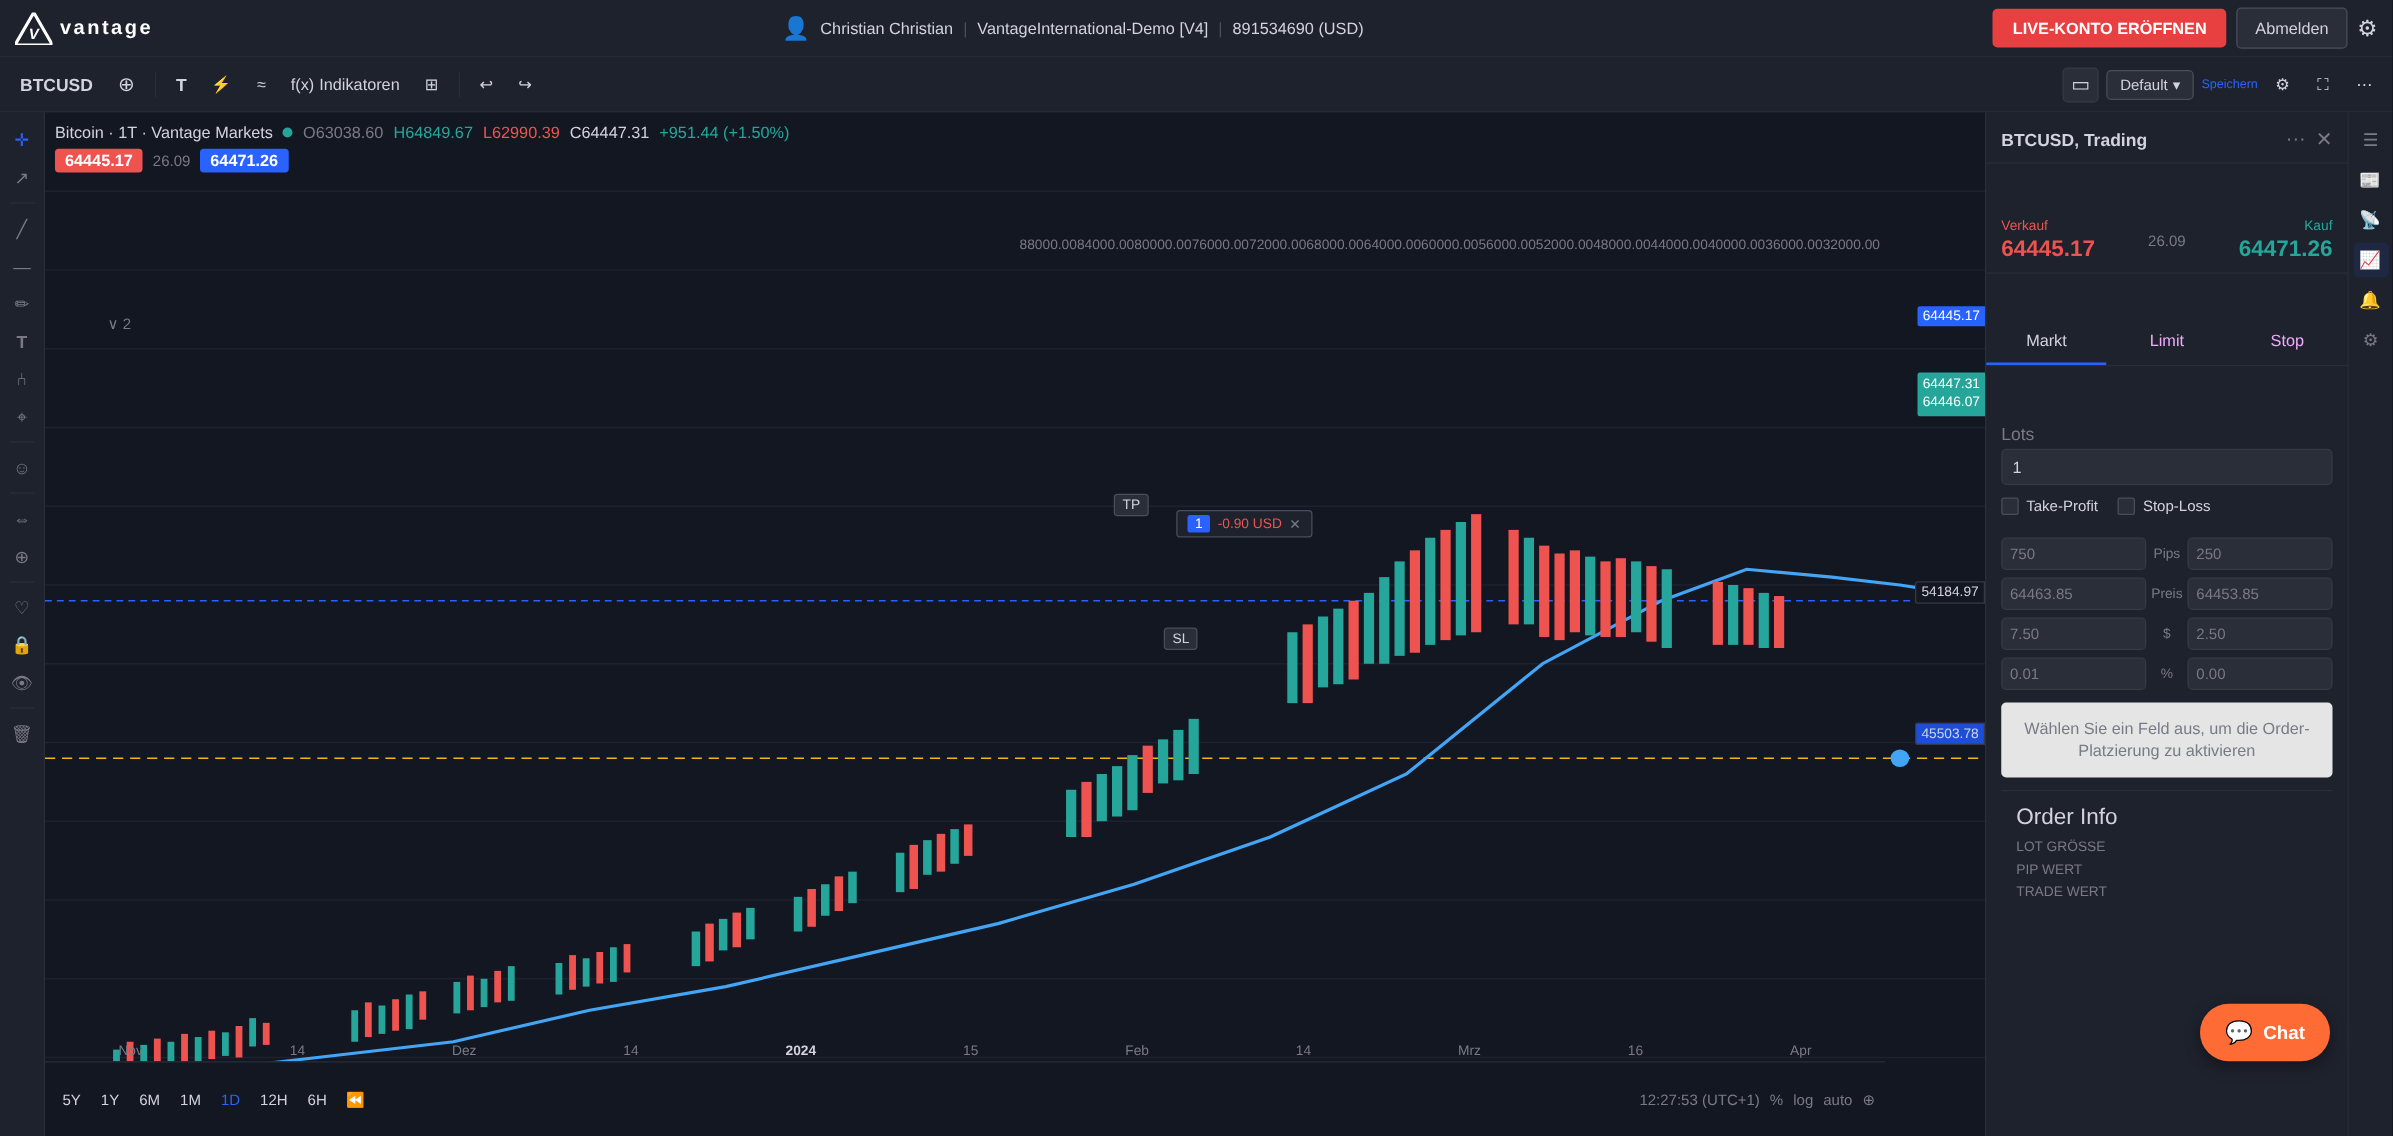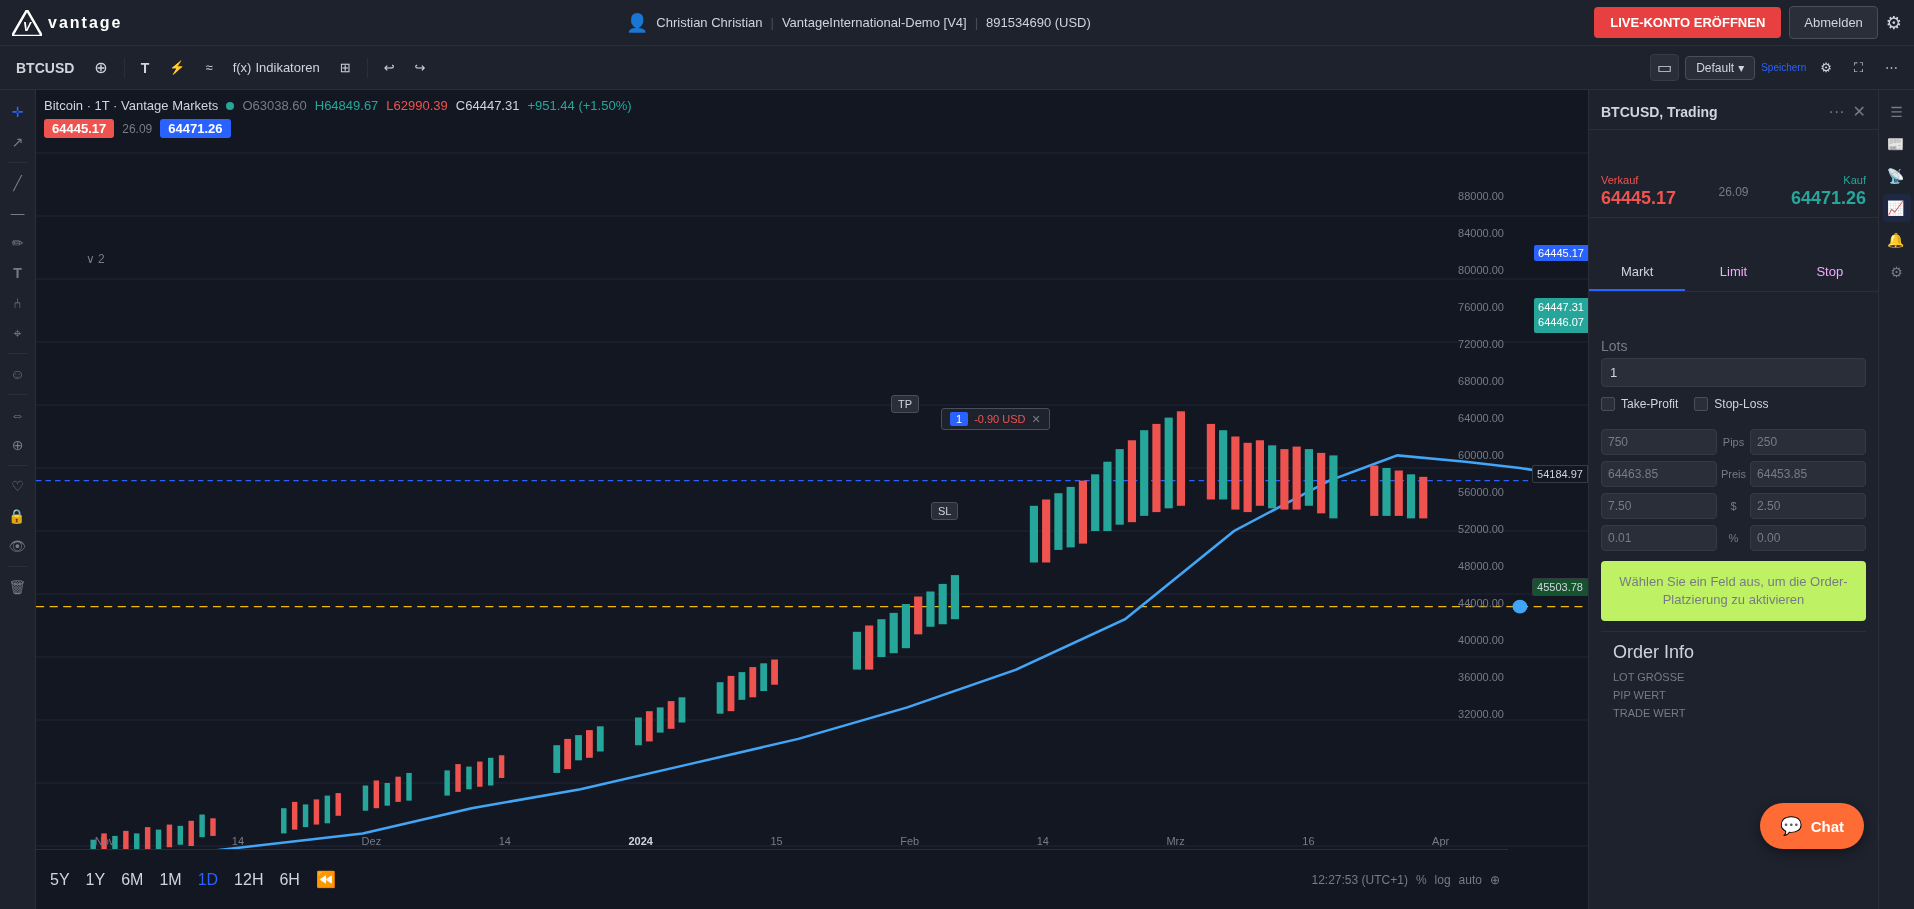--- a/index.html
+++ b/index.html
@@ -96,21 +96,21 @@
       left: 0;
       right: 80px;
       height: 60px;
       background: #131722;
       border-top: 1px solid #2a2e39;
       display: flex;
       align-items: center;
       padding: 0 8px;
       gap: 4px;
     }
-    .time-btn { background: transparent; border: none; color: #d1d4dc; font-size: 16px; padding: 3px 6px; border-radius: 3px; cursor: pointer; }
+    .time-btn { background: transparent; border: none; color: #d1d4dc; font-size: 12px; padding: 3px 6px; border-radius: 3px; cursor: pointer; }
     .time-btn.active { color: #2962ff; }
     .chart-bottom-right { margin-left: auto; display: flex; align-items: center; gap: 8px; font-size: 12px; color: #787b86; }
 
     
     .right-panel {
       width: 290px;
       background: #1e222d;
       border-left: 1px solid #2a2e39;
       display: flex;
       flex-direction: column;
@@ -167,21 +167,21 @@
     .cb-box { width: 14px; height: 14px; border: 1px solid #4a4e5a; border-radius: 2px; background: #2a2e39; display: flex; align-items: center; justify-content: center; cursor: pointer; }
     .cb-label { font-size: 12px; color: #d1d4dc; }
 
     
     .sltp-grid { display: grid; grid-template-columns: 1fr auto 1fr; gap: 6px 4px; margin-bottom: 10px; }
     .sltp-input { background: #2a2e39; border: 1px solid #363a45; color: #787b86; padding: 5px 6px; border-radius: 4px; font-size: 12px; width: 100%; }
     .sltp-unit { font-size: 11px; color: #787b86; display: flex; align-items: center; justify-content: center; }
 
     
     .btn-submit {
-      width: 100%; background: #bef264; border: none; color: #787b86;
+      width: 100%; background: #e5e5e5; border: none; color: #787b86;
       padding: 12px; border-radius: 4px; font-size: 13px; cursor: default;
       margin-bottom: 10px; line-height: 1.4;
     }
 
     
     .order-info { border-top: 1px solid #2a2e39; padding: 10px 12px; }
     .order-info-title { font-size: 18px; color: #d1d4dc; margin-bottom: 8px; font-weight: 400; }
     .order-info-row { font-size: 11px; color: #787b86; margin-bottom: 6px; }
 
     
@@ -472,21 +472,21 @@
       <rect x="989" y="300" width="6" height="38" fill="#26a69a"></rect>
       <rect x="998" y="302" width="6" height="36" fill="#ef5350"></rect>
       <rect x="1007" y="305" width="6" height="35" fill="#26a69a"></rect>
       <rect x="1016" y="307" width="6" height="33" fill="#ef5350"></rect>
 
       <circle cx="1090" cy="410" r="5" fill="#42a5f5" stroke="#42a5f5"></circle>
 
       <text x="75" y="615" fill="#363a45" font-size="14" font-weight="bold">TV</text>
     </svg>
 
-    <div style="position:absolute;right:84px;top:100px;font-size:11px;color:#787b86;display:flex;flex-direction:column;gap:0px;height:530px;justify-content:space-between;">
+    <div style="position:absolute;right:84px;top:100px;font-size:11px;color:#787b86;display:flex;flex-direction:row;gap:0px;height:530px;justify-content:flex-end;">
       <span>88000.00</span>
       <span>84000.00</span>
       <span>80000.00</span>
       <span>76000.00</span>
       <span>72000.00</span>
       <span>68000.00</span>
       <span>64000.00</span>
       <span>60000.00</span>
       <span>56000.00</span>
       <span>52000.00</span>
@@ -499,21 +499,21 @@
 
     <div style="position:absolute;right:0;top:155px;background:#2962ff;color:white;font-size:11px;padding:2px 4px;border-radius:2px 0 0 2px;">64445.17</div>
 
     <div style="position:absolute;right:0;top:208px;background:#26a69a;color:white;font-size:11px;padding:2px 4px;border-radius:2px 0 0 2px;line-height:1.4;">
       <div>64447.31</div>
       <div>64446.07</div>
     </div>
 
     <div style="position:absolute;right:0;top:375px;background:#131722;color:#d1d4dc;font-size:11px;padding:2px 4px;border-radius:2px 0 0 2px;border:1px solid #363a45;">54184.97</div>
 
-    <div style="position:absolute;right:0;top:488px;background:#14532d;color:#d1d4dc;font-size:11px;padding:2px 4px;border-radius:2px 0 0 2px;border:1px solid #363a45;">45503.78</div>
+    <div style="position:absolute;right:0;top:488px;background:#1d4ed8;color:#d1d4dc;font-size:11px;padding:2px 4px;border-radius:2px 0 0 2px;border:1px solid #363a45;">45503.78</div>
 
     <div style="position:absolute;top:305px;left:855px;background:#2a2e39;border:1px solid #4a4e5a;color:#d1d4dc;font-size:11px;padding:2px 6px;border-radius:3px;">TP</div>
 
     <div style="position:absolute;top:318px;left:905px;background:#1e222d;border:1px solid #4a4e5a;color:#d1d4dc;font-size:11px;padding:3px 8px;border-radius:3px;display:flex;align-items:center;gap:6px;">
       <span style="background:#2962ff;color:white;padding:1px 6px;border-radius:2px;font-size:11px;">1</span>
       <span style="color:#ef5350;">-0.90 USD</span>
       <span style="color:#787b86;cursor:pointer;">✕</span>
     </div>
 
     <div style="position:absolute;top:412px;left:895px;background:#2a2e39;border:1px solid #4a4e5a;color:#d1d4dc;font-size:11px;padding:2px 6px;border-radius:3px;">SL</div>

